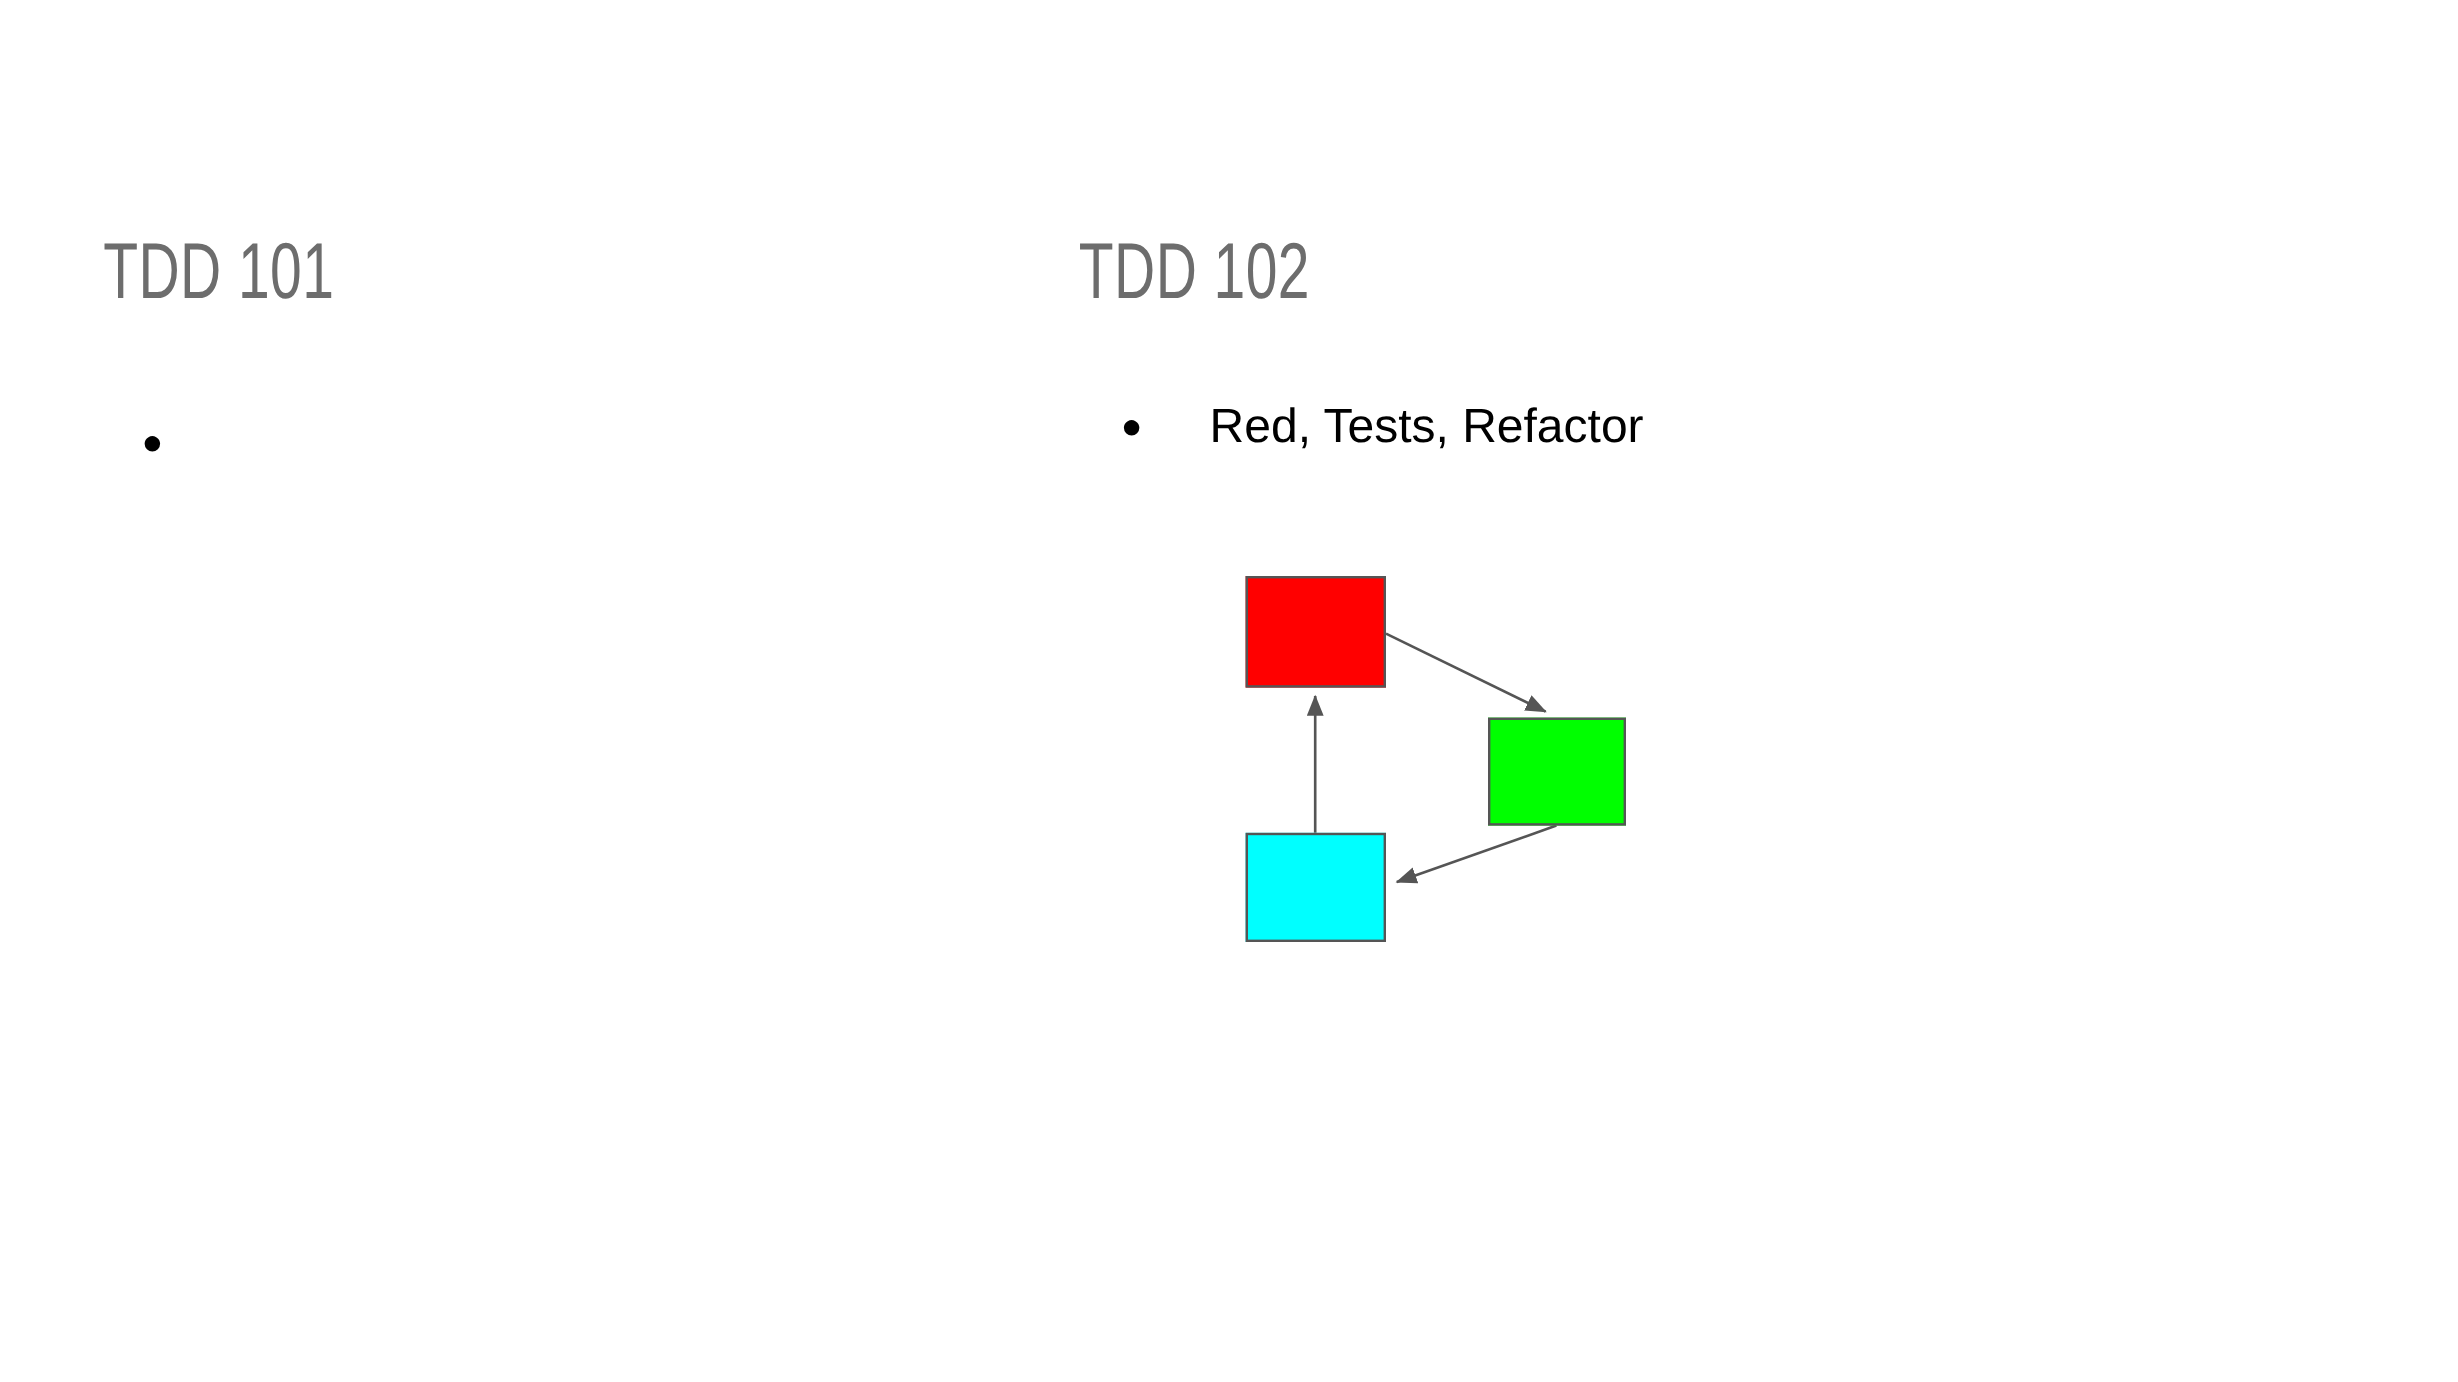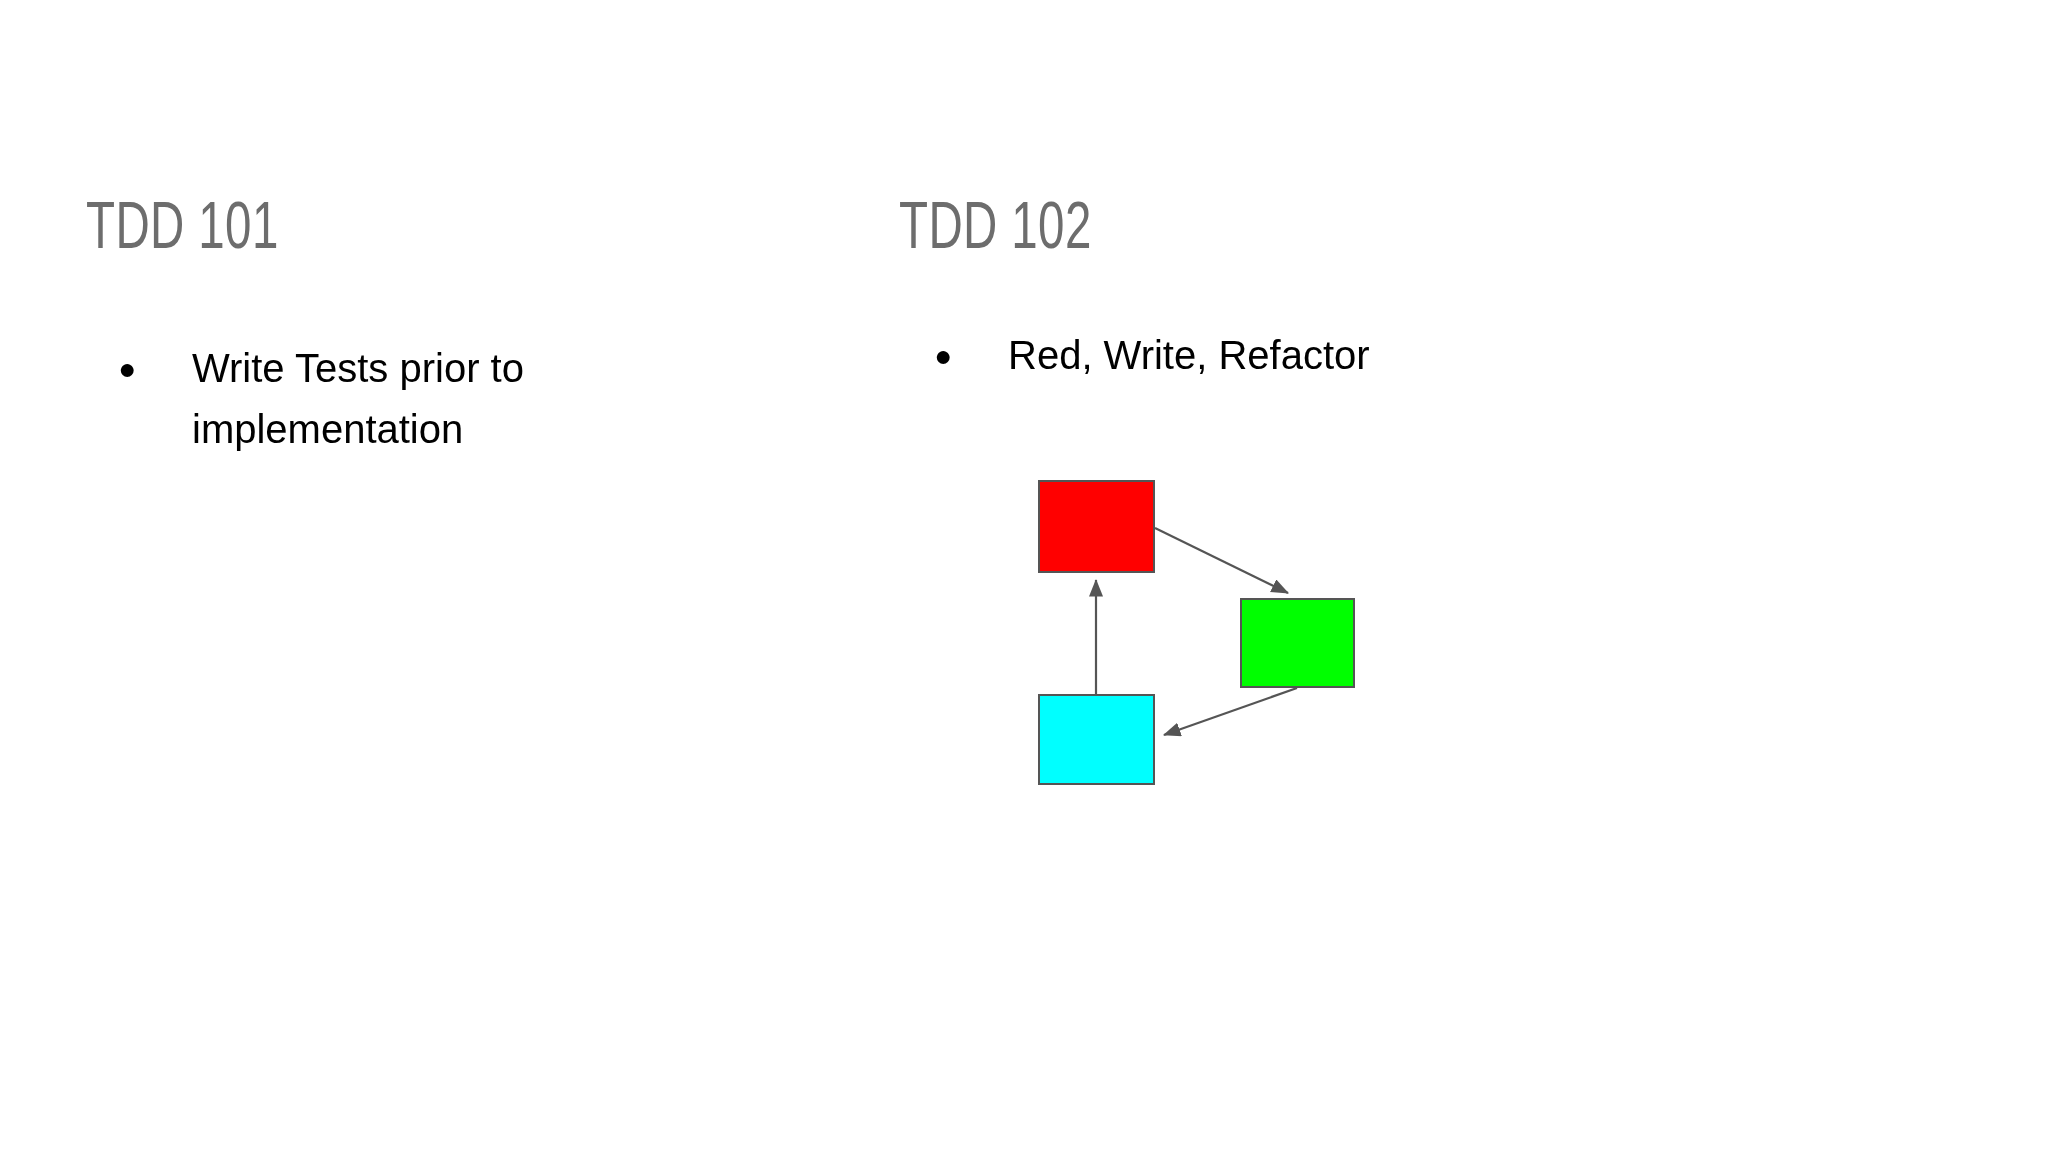--- a/index.html
+++ b/index.html
@@ -112,32 +112,31 @@
 <body>
 
 <div class="slide">
 
   <div class="column column-left">
     <div class="slide-title">TDD 101</div>
 
     <ul class="bullet-list">
       <li class="bullet-item">
         <span class="bullet-marker">●</span>
-        <span class="bullet-text">Write Tests prior to implementation</span>
       </li>
     </ul>
   </div>
 
   <div class="column column-right">
     <div class="slide-title">TDD 102</div>
 
     <ul class="bullet-list">
       <li class="bullet-item">
         <span class="bullet-marker">●</span>
-        <span class="bullet-text">Red, Write, Refactor</span>
+        <span class="bullet-text">Red, Tests, Refactor</span>
       </li>
     </ul>
 
     <div class="cycle-diagram" style="left:120px;">
 
       <svg class="cycle-svg" viewBox="0 0 420 370">
         <defs>
           <marker id="arrowhead" markerWidth="9" markerHeight="9" refX="7.5" refY="3.2" orient="auto" markerUnits="strokeWidth">
             <path d="M0,0 L8,3.2 L0,6.4 Z" fill="#555555"></path>
           </marker>

